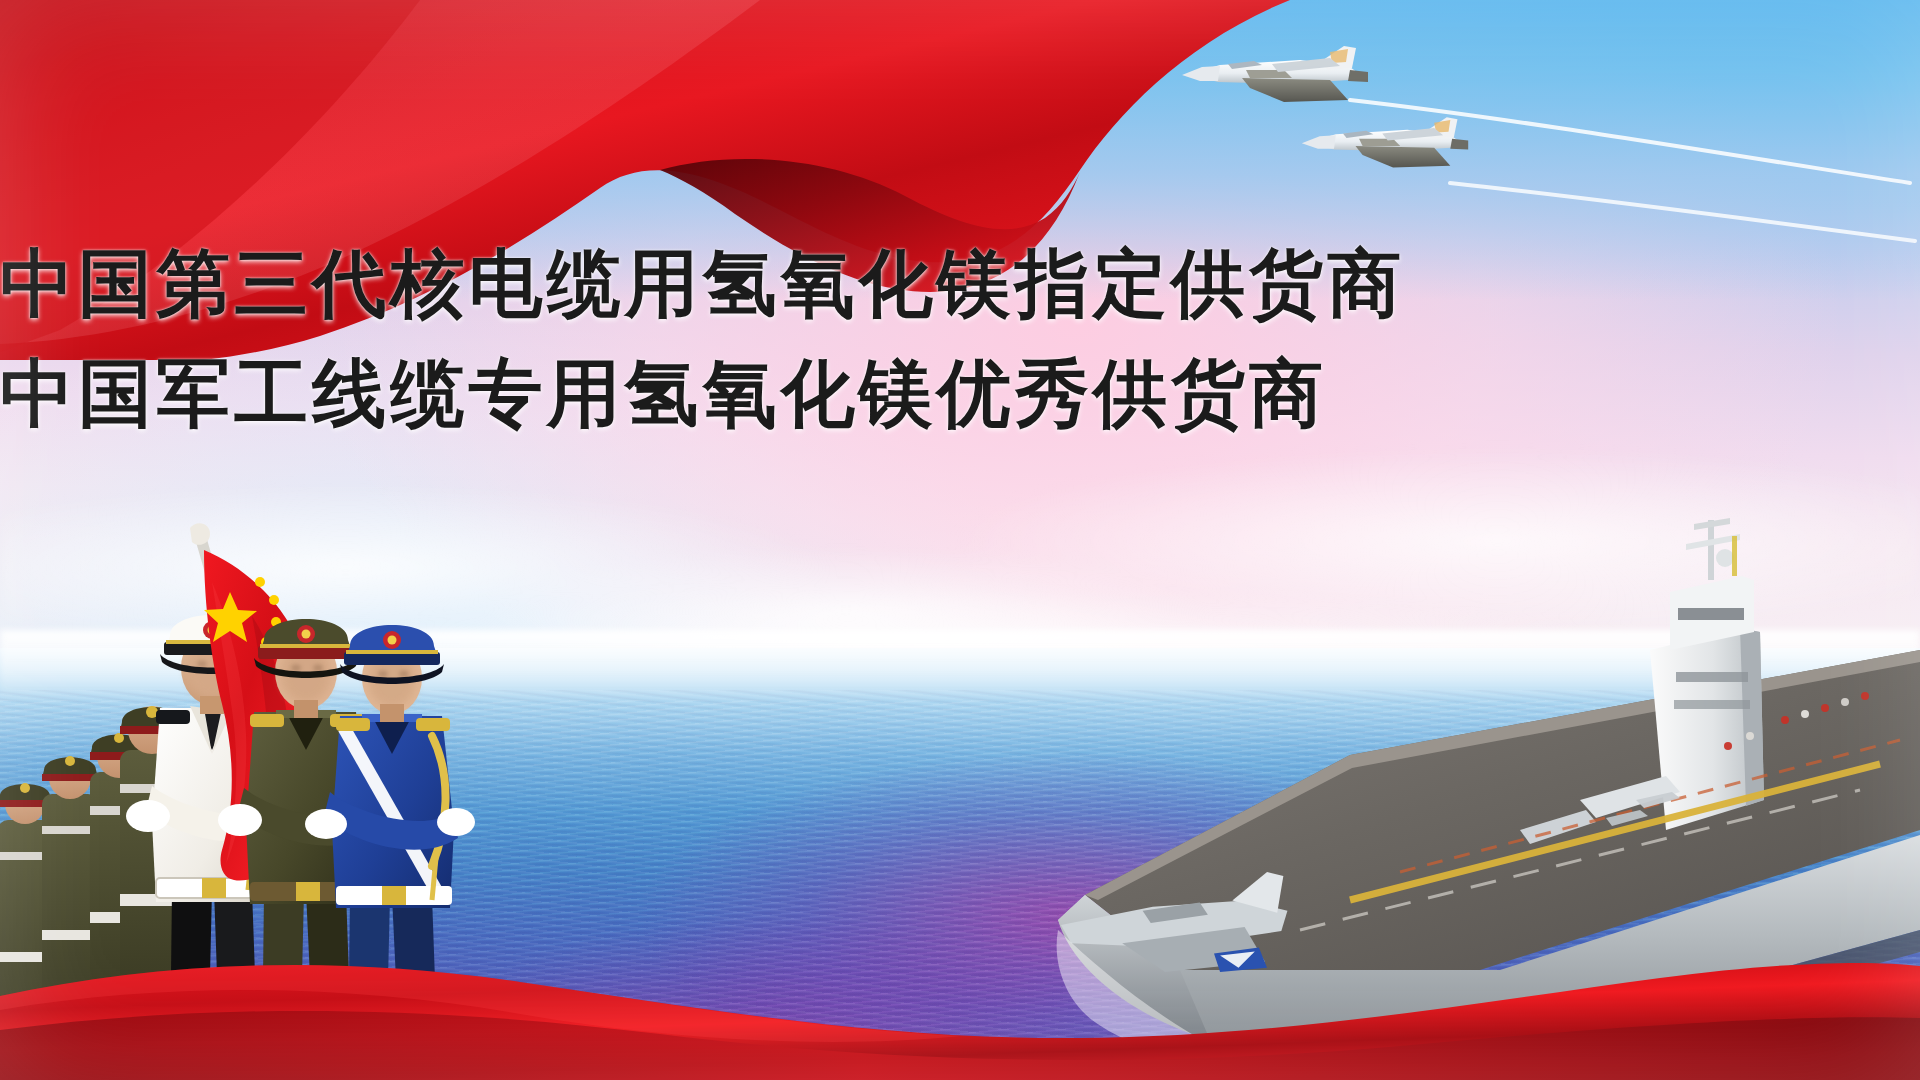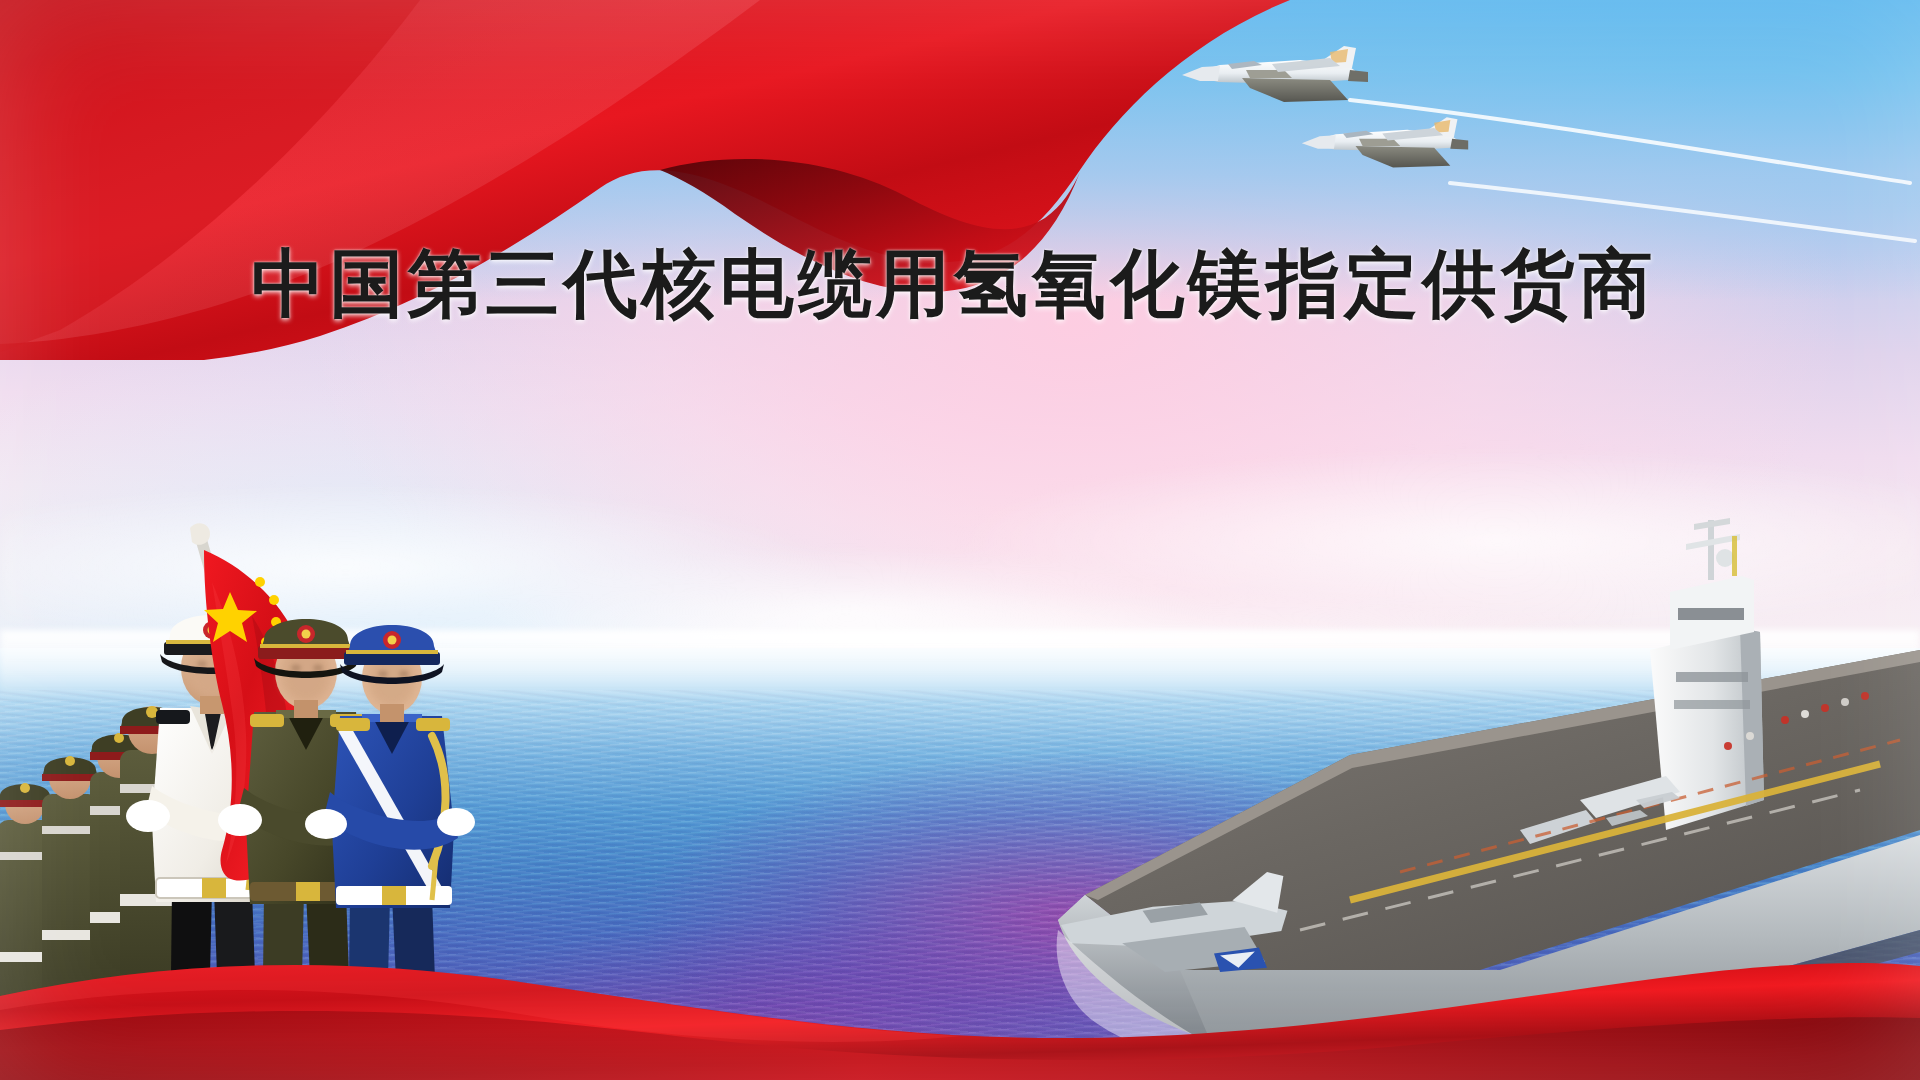--- a/index.html
+++ b/index.html
@@ -84,21 +84,21 @@
       rgba(60,20,90,0.07) 5px,
       rgba(255,255,255,0.0) 7px);
     opacity:.7;
   }
   .horizon-haze{
     position:absolute;left:0;right:0;top:630px;height:70px;
     background:linear-gradient(180deg,rgba(255,255,255,.98),rgba(255,255,255,0));
     filter:blur(3px);
   }
   
-  .titles{position:absolute;left:0;right:12px;top:246px;text-align:center;}
+  .titles{position:absolute;left:0;right:12px;top:246px;text-align:left;}
   .title-line{
     font-family:"DejaVu Sans","Liberation Sans",sans-serif;
     color:#1b1b1b;
     font-weight:700;
     letter-spacing:.055em;
     line-height:1.0;
     text-shadow:0 2px 5px rgba(255,255,255,.85), 0 0 2px rgba(255,255,255,.9);
     white-space:nowrap;
   }
   #title1{font-size:74px;}
@@ -211,20 +211,21 @@
     <path d="M92,24 L150,18 L160,26 L98,32 Z" fill="#cdd4da"></path>
   </svg>
 
   <svg style="position:absolute;left:1340px;top:55px;width:580px;height:200px;" viewBox="0 0 580 200">
     <path d="M10,45 C160,62 330,90 570,128" stroke="rgba(255,255,255,.85)" stroke-width="4" fill="none" stroke-linecap="round"></path>
     <path d="M110,128 C240,142 380,160 575,186" stroke="rgba(255,255,255,.8)" stroke-width="4" fill="none" stroke-linecap="round"></path>
   </svg>
 
   <div class="titles">
     <div class="title-line" id="title1">中国第三代核电缆用氢氧化镁指定供货商</div>
+    <div class="title-line" id="title2">中国军工线缆专用氢氧化镁优秀供货商</div>
   </div>
 
   <div class="sea"></div>
   <div class="sea-ripples"></div>
   <div class="sea-ripples2"></div>
   <div class="horizon-haze"></div>
 
   <svg class="carrier" viewBox="0 0 1040 580" preserveAspectRatio="none">
     <defs>
       <linearGradient id="hullG" x1="0" y1="0" x2="0" y2="1">

